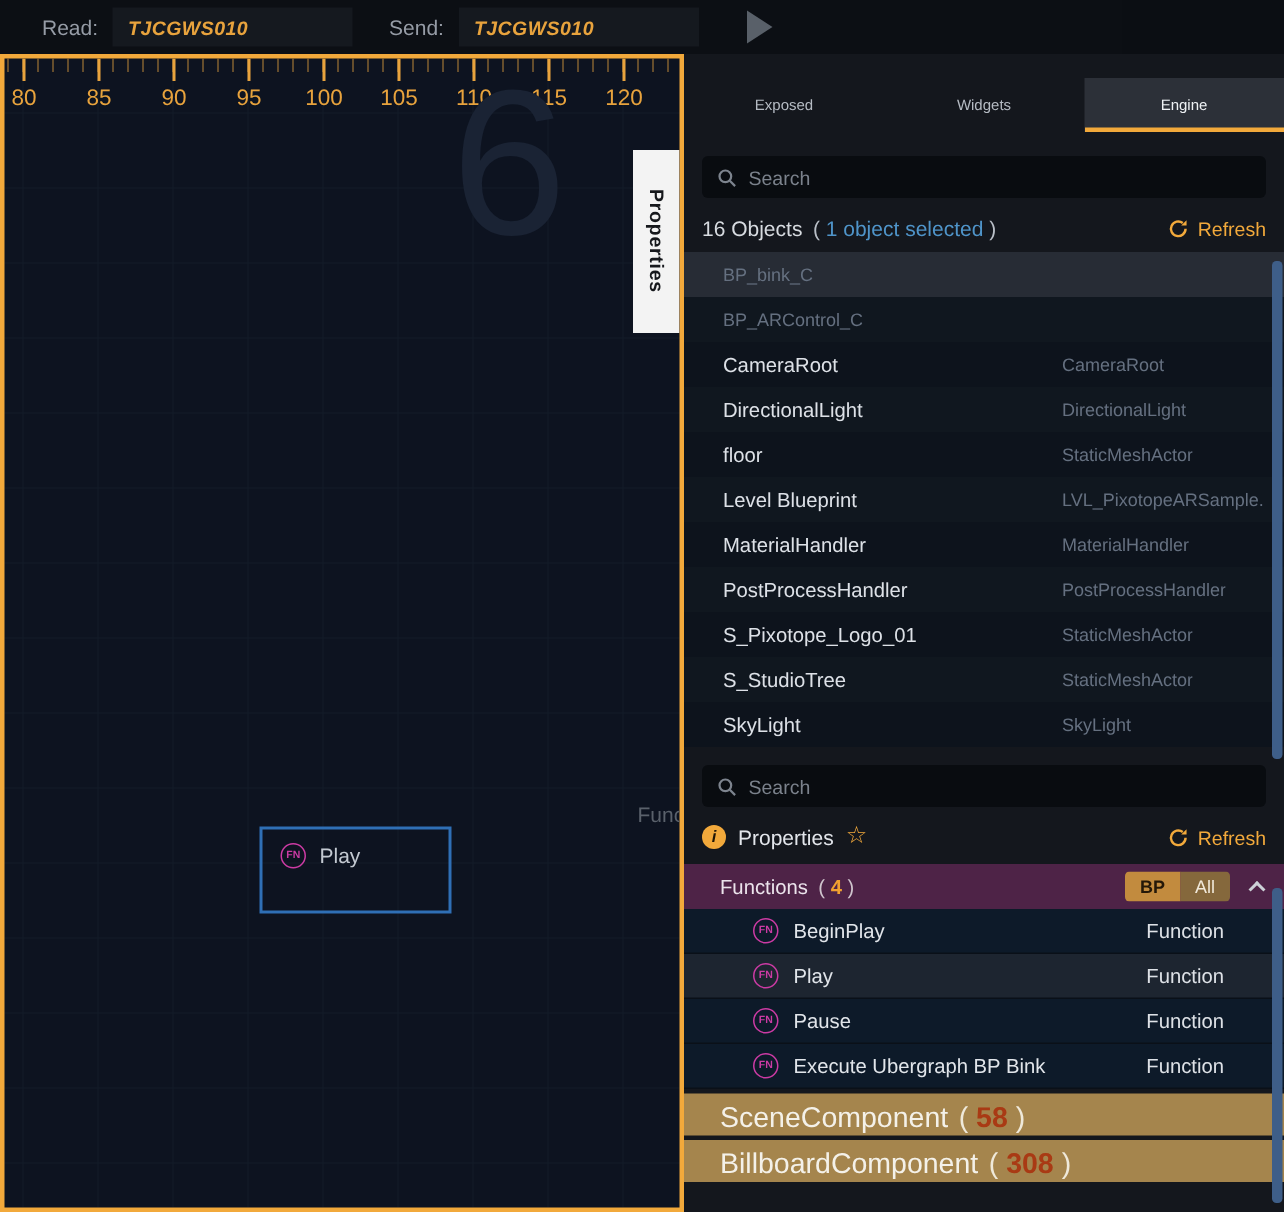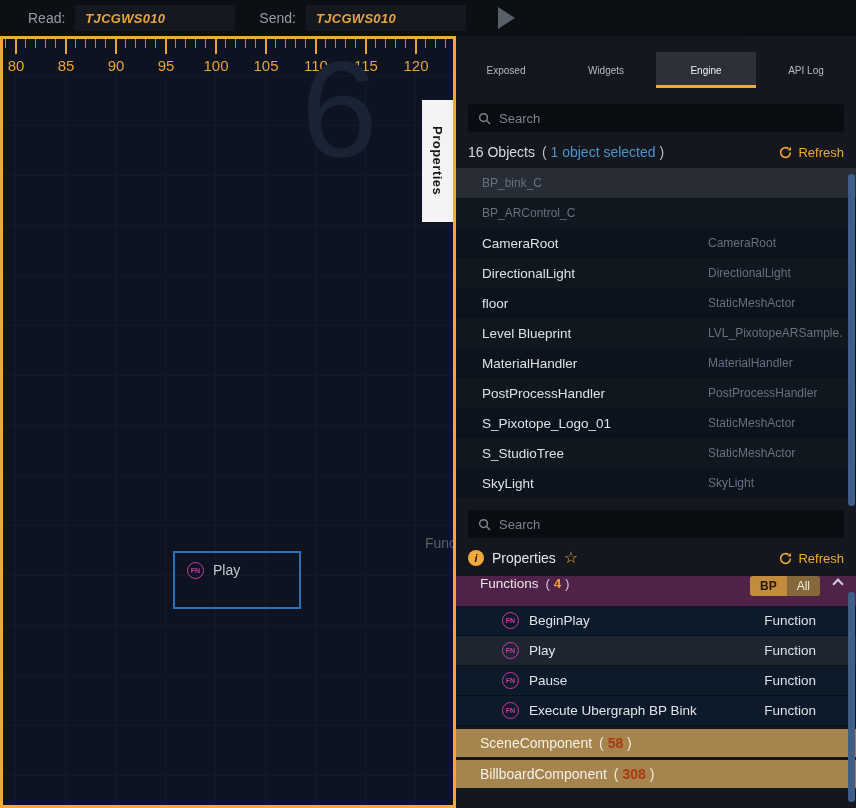--- a/index.html
+++ b/index.html
@@ -50,36 +50,36 @@
 .obj-row:nth-child(even){background:#10171f}
 .obj-row.selected{background:#272c35}
 .obj-row.selected .obj-name{color:#f0a830}
 .obj-name{flex:none;width:226px;color:#dde1e7;white-space:nowrap;overflow:hidden}
 .obj-class{color:#657080;font-size:12px;white-space:nowrap;overflow:hidden}
 .searchbox2{margin-top:12px}
 .props-header{flex:none;display:flex;align-items:center;margin:12px 12px 0;gap:8px}
 .info-badge{width:16px;height:16px;border-radius:50%;background:#f2a93b;color:#201606;font-size:11px;font-style:italic;font-weight:700;display:flex;align-items:center;justify-content:center}
 .props-title{color:#e3e6eb;font-size:14px}
 .star{color:#f2a93b;font-size:16px;line-height:1;cursor:pointer}
-.func-header{flex:none;height:30px;margin-top:10px;background:#4e2347;display:flex;align-items:flex-start;padding:0 10px 0 24px;font-size:13.5px}
+.func-header{flex:none;height:30px;margin-top:10px;background:#4e2347;display:flex;align-items:center;padding:0 10px 0 24px;font-size:13.5px}
 .func-title{color:#ece4ec}
 .func-header .paren{color:#cfc4cd}
 .count-orange{color:#f0a030;font-weight:700}
 .seg{display:flex;margin-left:auto;border-radius:3px;overflow:hidden}
 .seg button{border:0;font-family:inherit;font-size:12px;padding:3px 10px;cursor:pointer}
 .seg-bp{background:#c28b3e;color:#241808;font-weight:700}
 .seg-all{background:#85683c;color:#f1e9da}
 .chev-up{width:8px;height:8px;border-left:2px solid #ccd1d7;border-top:2px solid #ccd1d7;transform:rotate(45deg);margin:4px 4px 0 14px;cursor:pointer}
 .fn-rows{flex:none}
 .fn-row{height:30px;display:flex;align-items:center;gap:10px;padding:0 40px 0 46px;background:#0d1a29;border-bottom:1px solid #0a1018;font-size:13.5px;cursor:pointer}
 .fn-row.selected{background:#1d2530}
 .fn-name{color:#e1e5ea}
 .fn-type{margin-left:auto;color:#dde1e6}
 .comp-sections{flex:none}
-.comp-header{height:28px;margin-top:3px;background:#a5854d;display:flex;align-items:center;padding:0 10px 0 24px;font-size:14px;color:#f4f1e9;cursor:pointer}
+.comp-header{height:28px;margin-top:3px;background:#a5854d;display:flex;align-items:flex-end;padding:0 10px 0 24px;font-size:19px;color:#f4f1e9;cursor:pointer}
 .comp-header .paren{color:#efe9da}
 .comp-count{color:#a93a14;font-weight:700}
 .scrollbar{position:absolute;width:7px;right:1px;background:#3e5e88;border-radius:3px}
 .sb-objects{top:138px;height:332px}
 .sb-props{top:556px;height:210px}
 </style>
 </head>
 <body>
 
 <div class="app">
@@ -152,23 +152,20 @@
 
           <div class="tab">
             <span class="tab-label">Widgets</span>
           </div>
 
           <div class="tab active">
             <span class="tab-label">Engine</span>
           </div>
 
 
-          <div class="tab">
-            <span class="tab-label">API Log</span>
-          </div>
         </nav>
 
       <div class="searchbox">
         <svg width="13" height="13" viewBox="0 0 14 14">
             <circle cx="6" cy="6" r="4.2" fill="none" stroke="#7d848e" stroke-width="1.6"></circle>
             <line x1="9.2" y1="9.2" x2="13" y2="13" stroke="#7d848e" stroke-width="1.6"></line>
           </svg>
         <input placeholder="Search" style="">
       </div>
 

